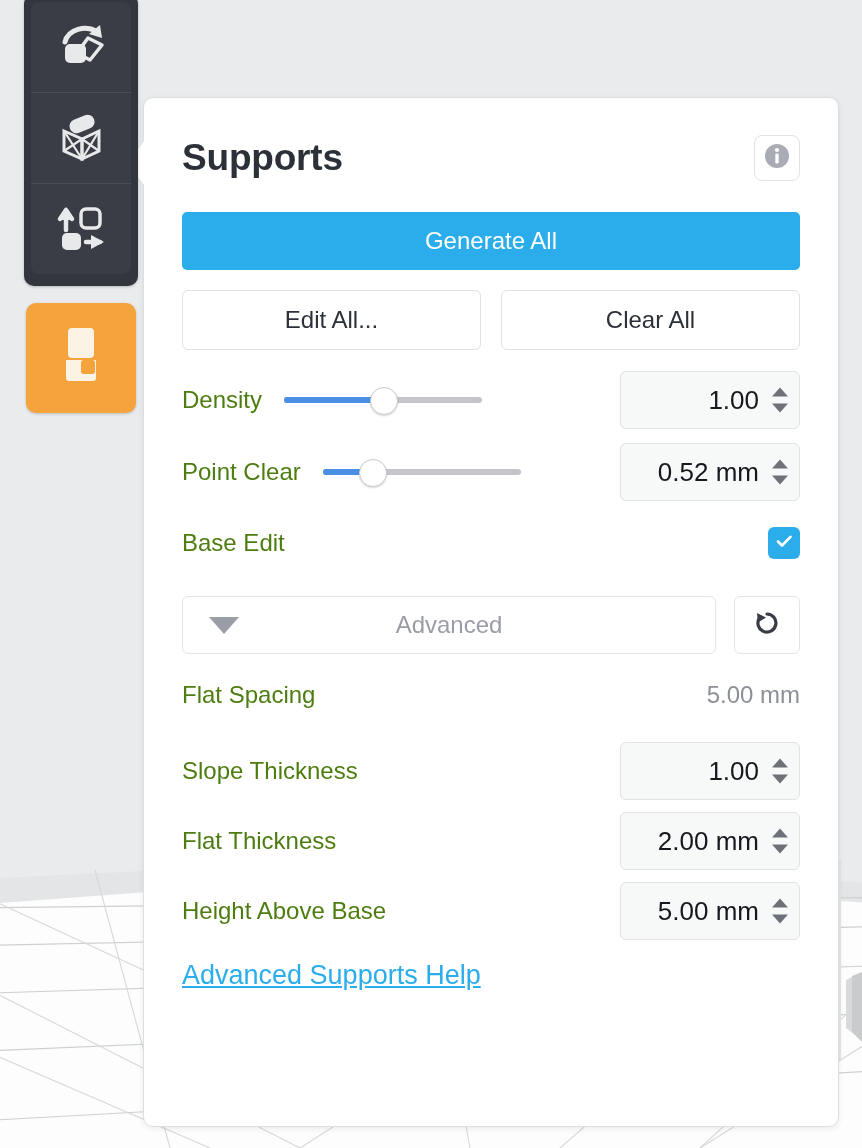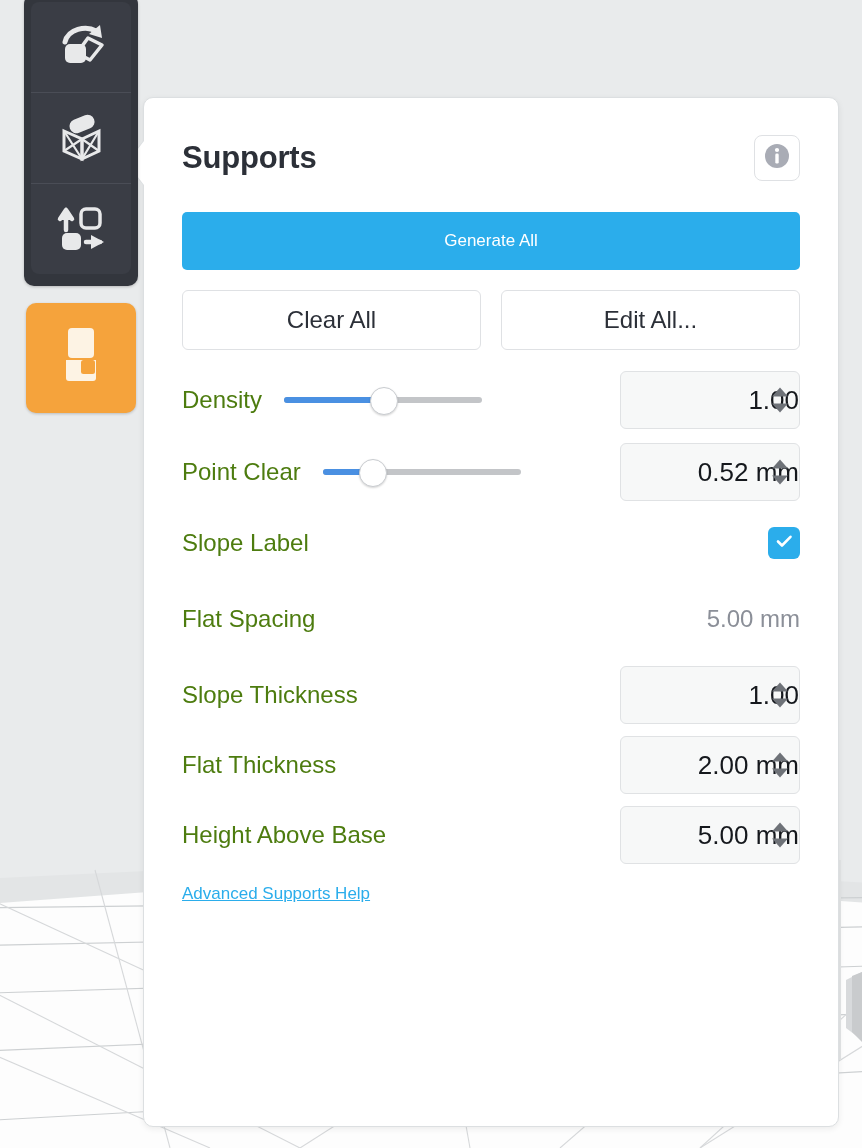--- a/index.html
+++ b/index.html
@@ -114,21 +114,21 @@
   }
 
   
   .panel-head {
     display: flex;
     align-items: center;
     justify-content: space-between;
     height: 48px;
   }
   .panel-title {
-    font-size: 31px;
+    font-size: 37px;
     font-weight: bold;
     color: #2c3038;
     letter-spacing: -0.2px;
   }
   .info-btn {
     width: 46px; height: 46px;
     border: 1px solid #dfe1e4;
     border-radius: 8px;
     background: #fff;
     display: flex; align-items: center; justify-content: center;
@@ -138,21 +138,21 @@
 
   
   .btn-primary {
     margin-top: 30px;
     width: 100%;
     height: 58px;
     background: #2badeb;
     border: none;
     border-radius: 5px;
     color: #fff;
-    font-size: 17px;
+    font-size: 24px;
     font-family: inherit;
     cursor: pointer;
     display: flex; align-items: center; justify-content: center;
   }
   .btn-row {
     margin-top: 20px;
     display: flex;
     gap: 20px;
   }
   .btn-secondary {
@@ -220,20 +220,21 @@
     position: relative;
     width: 180px;
     height: 58px;
     background: #f7f8f8;
     border: 1px solid #e0e2e4;
     border-radius: 6px;
     box-sizing: border-box;
     display: flex;
     align-items: center;
     justify-content: flex-end;
+    padding-right: 40px;
     margin-left: 18px;
     flex: 0 0 auto;
     cursor: text;
   }
   .numfield .val {
     font-size: 26px;
     color: #15181d;
   }
   .spin {
     position: absolute;
@@ -309,21 +310,21 @@
   }
 
   .readonly-val {
     font-size: 24px;
     color: #8b8f98;
   }
 
   .help-link {
     display: inline-block;
     margin-top: 14px;
-    font-size: 17px;
+    font-size: 27px;
     color: #2badeb;
     text-decoration: underline;
     cursor: pointer;
   }
 </style>
 </head>
 <body>
 
 <div id="root">
 
@@ -425,22 +426,22 @@
               <circle cx="14" cy="8" r="2.1" fill="#ffffff"></circle>
               <rect x="12.3" y="11.6" width="3.4" height="10" rx="1.3" fill="#ffffff"></rect>
             </svg>
           </span>
         </div>
       </div>
 
       <button class="btn-primary">Generate All</button>
 
       <div class="btn-row">
+        <button class="btn-secondary">Edit All...</button>
         <button class="btn-secondary">Clear All</button>
-        <button class="btn-secondary">Edit All...</button>
       </div>
 
       
       <div class="row" style="margin-top:14px;">
         <div class="row-label">Density</div>
         <div class="slider">
           <div class="track"></div>
           <div class="fill" style="width:50%"></div>
           <div class="thumb" style="left:50%"></div>
         </div>
@@ -469,32 +470,46 @@
             <span class="up"></span>
             <span class="down"></span>
           </span>
         </div>
       </div>
 
       
 
       
       <div class="row" style="height:70px;">
-        <div class="row-label">Slope Label</div>
+        <div class="row-label">Base Edit</div>
         <div class="row-spacer"></div>
         <div class="checkbox">
           <span>
             <svg width="20" height="20" viewBox="0 0 20 20">
               <path d="M4 10.5 L 8 14.5 L 16.5 5.8" stroke="#ffffff" stroke-width="2.6" fill="none" stroke-linecap="round" stroke-linejoin="round"></path>
             </svg>
           </span>
         </div>
       </div>
 
       
+      <div class="adv-row">
+        <div class="adv-toggle">
+          <span class="adv-caret"></span>
+          <span class="adv-label">Advanced</span>
+        </div>
+        <div class="reset-btn">
+          <span>
+            <svg width="32" height="32" viewBox="0 0 32 32">
+              <path d="M16 7 A 9 9 0 1 1 8.2 11.4" stroke="#3a3d45" stroke-width="3.2" fill="none" stroke-linecap="round"></path>
+              <polygon points="6,6 15,10.5 7,15.5" fill="#3a3d45"></polygon>
+            </svg>
+          </span>
+        </div>
+      </div>
 
       
       <div class="row" style="height:82px;gap:24px;">
         <div class="row-label">Flat Spacing</div>
         <div class="row-spacer"></div>
         <div class="readonly-val">5.00 mm</div>
       </div>
 
       
       <div class="row" style="height:70px;">

